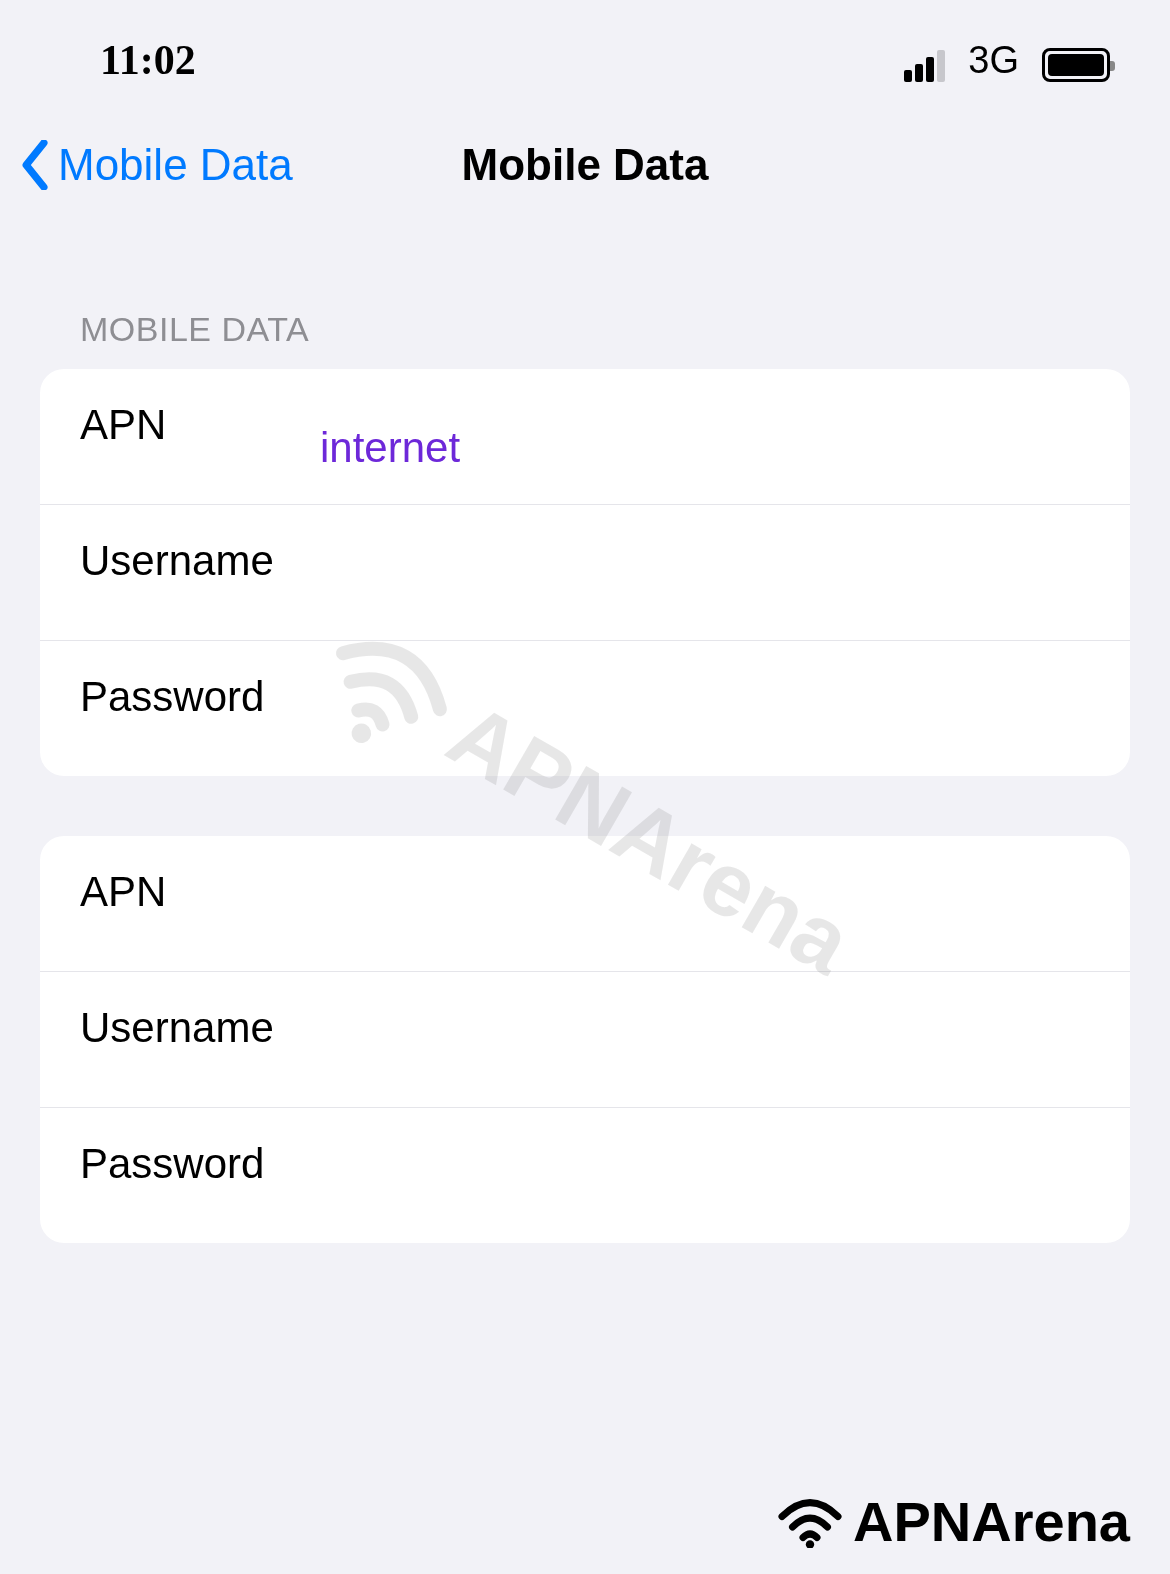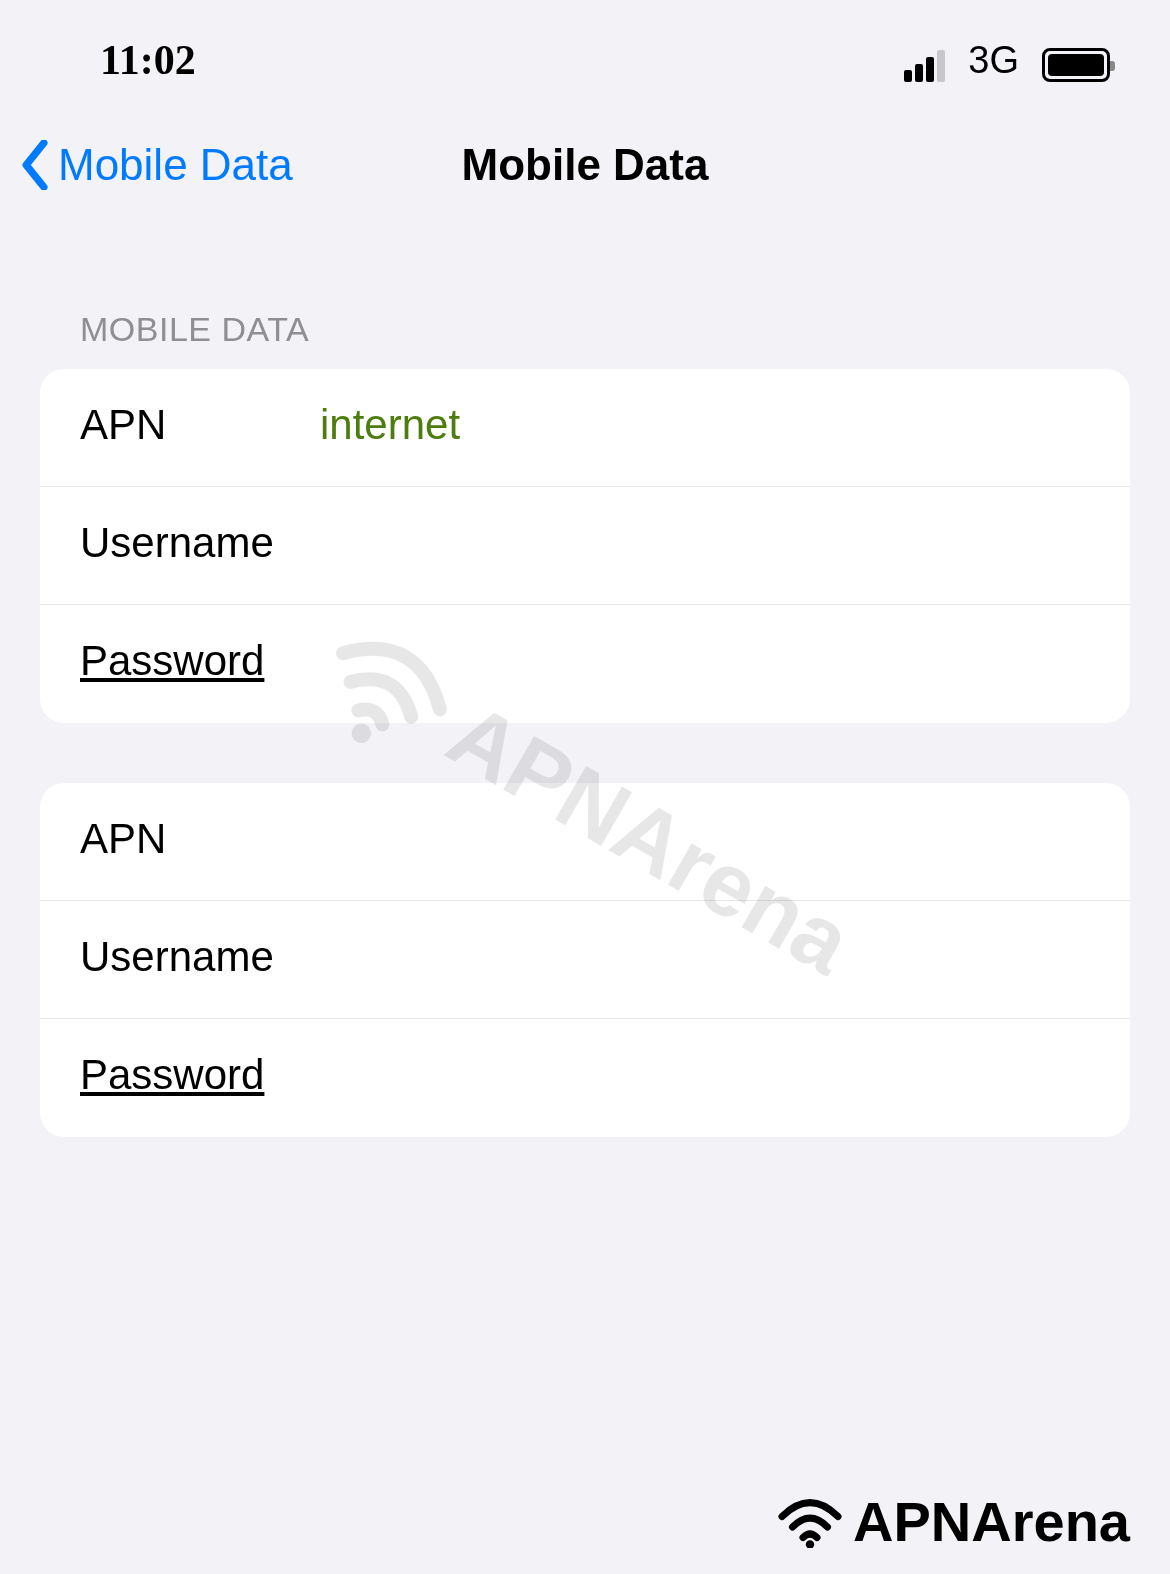--- a/index.html
+++ b/index.html
@@ -147,39 +147,39 @@
     .setting-row {
       display: flex;
       align-items: flex-start;
       padding: 32px 40px;
       border-bottom: 1px solid #e5e5ea;
       min-height: 118px;
     }
     
     .setting-row:last-child {
       border-bottom: none;
-      text-decoration: underline;
     }
     
     .setting-label {
       font-size: 42px;
       font-weight: 400;
       color: #000;
       width: 240px;
       flex-shrink: 0;
     }
     
     .setting-input {
       font-size: 42px;
       font-weight: 400;
-      color: #4d7c0f;
+      color: #6d28d9;
       border: none;
       outline: none;
       flex: 1;
       background: transparent;
+      margin-top: 23px;
     }
     
     .watermark-center {
       position: absolute;
       top: 50%;
       left: 50%;
       transform: translate(-50%, -40%) rotate(30deg);
       opacity: 0.15;
       pointer-events: none;
       display: flex;

